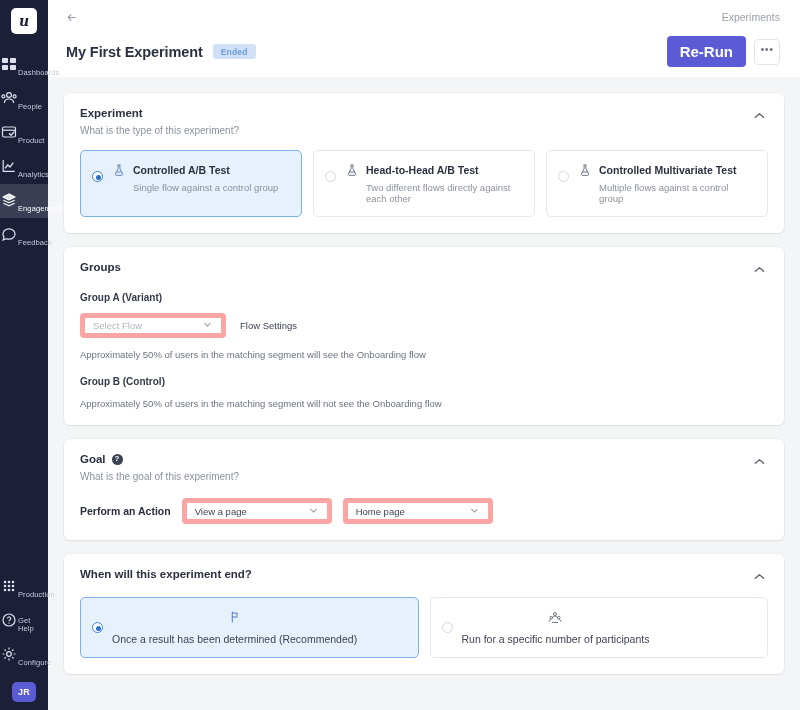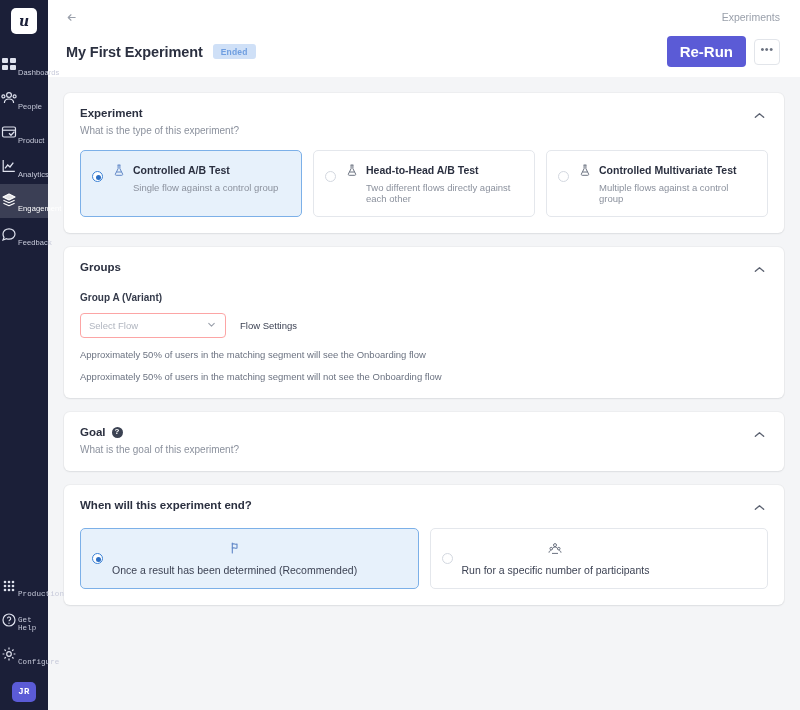--- a/index.html
+++ b/index.html
@@ -35,21 +35,20 @@
   .nav-item .ico { width: 18px; height: 18px; display:block; margin-bottom: 3px; }
   .nav-item .ico svg { display:block; }
   .nav-label {
     font-size: 7.5px; color: #c7cada; letter-spacing: .1px; line-height: 1;
   }
   .nav-item.active .nav-label { color: #ffffff; }
   .sidebar-bottom {
     position: absolute; bottom: 0; left: 0; right: 0;
     display: flex; flex-direction: column; align-items: center;
     padding-bottom: 8px;
-    font-family: Liberation Mono, monospace;
   }
   .avatar {
     width: 24px; height: 20px; margin-top: 10px;
     background: #5b5bd6; border-radius: 5px;
     display: flex; align-items: center; justify-content: center;
     color: #fff; font-size: 9px; font-weight: 700; letter-spacing: .3px;
   }
 
   
   .main { flex: 1 1 auto; height: 710px; display: flex; flex-direction: column; background: #f4f5f7; }
@@ -137,21 +136,21 @@
   .opt-title .oico { width: 14px; height: 14px; display: block; flex: 0 0 14px; }
   .opt-desc { font-size: 9.5px; color: #8b919d; margin-top: 5px; margin-left: 21px; }
   .opt.inline { align-items: center; min-height: 46px; }
   .opt.inline .opt-title { font-weight: 400; color: #3d4354; flex-direction: column; }
 
   
   .group-label { font-size: 10px; font-weight: 700; color: #343a4a; margin-top: 16px; }
   .group-desc { font-size: 9.5px; color: #6b7280; margin-top: 11px; }
   .row-inline { display: flex; align-items: center; gap: 14px; margin-top: 10px; }
   .select {
-    width: 146px; height: 25px; border: 1px solid #fca5a5; border-radius: 4px;
+    width: 146px; height: 25px; border: 5px solid #fca5a5; border-radius: 4px;
     background: #fff; display: flex; align-items: center;
     padding: 0 8px; font-size: 9.5px; color: #3d4354; cursor: pointer;
   }
   .select.placeholder { color: #b0b5bf; }
   .select .sv { flex: 1 1 auto; overflow: hidden; white-space: nowrap; }
   .select .caret { flex: 0 0 auto; display:block; }
   .link { font-size: 9.5px; color: #3d4354; cursor: pointer; }
 
   
   .goal-row { display: flex; align-items: center; gap: 11px; margin-top: 16px; }
@@ -384,39 +383,59 @@
               <svg width="11" height="11" viewBox="0 0 12 12" fill="none" stroke="#9aa0ab" stroke-width="1.2" stroke-linecap="round" stroke-linejoin="round">
                 <path d="M3 4.7L6 7.7l3-3"></path>
               </svg>
             </span>
           </div>
           <span class="link">Flow Settings</span>
         </div>
 
         <div class="group-desc">Approximately 50% of users in the matching segment will see the Onboarding flow</div>
 
+        <div class="group-label">Group B (Control)</div>
         <div class="group-desc">Approximately 50% of users in the matching segment will not see the Onboarding flow</div>
       </section>
 
       <section class="card">
         <div class="card-head">
           <div class="card-head-text">
             <div class="card-title">
               <span>Goal</span>
               <span class="help-icon">?</span>
             </div>
             <div class="card-sub">What is the goal of this experiment?</div>
           </div>
           <span class="chev">
             <svg width="13" height="13" viewBox="0 0 14 14" fill="none" stroke="#5b6170" stroke-width="1.4" stroke-linecap="round" stroke-linejoin="round">
               <path d="M2.5 9L7 5l4.5 4"></path>
             </svg>
           </span>
         </div>
 
+        <div class="goal-row">
+          <span class="goal-label">Perform an Action</span>
+          <div class="select wide">
+            <span class="sv">View a page</span>
+            <span class="caret">
+              <svg width="11" height="11" viewBox="0 0 12 12" fill="none" stroke="#9aa0ab" stroke-width="1.2" stroke-linecap="round" stroke-linejoin="round">
+                <path d="M3 4.7L6 7.7l3-3"></path>
+              </svg>
+            </span>
+          </div>
+          <div class="select wide">
+            <span class="sv">Home page</span>
+            <span class="caret">
+              <svg width="11" height="11" viewBox="0 0 12 12" fill="none" stroke="#9aa0ab" stroke-width="1.2" stroke-linecap="round" stroke-linejoin="round">
+                <path d="M3 4.7L6 7.7l3-3"></path>
+              </svg>
+            </span>
+          </div>
+        </div>
       </section>
 
       <section class="card">
         <div class="card-head">
           <div class="card-head-text">
             <div class="card-title">When will this experiment end?</div>
           </div>
           <span class="chev">
             <svg width="13" height="13" viewBox="0 0 14 14" fill="none" stroke="#5b6170" stroke-width="1.4" stroke-linecap="round" stroke-linejoin="round">
               <path d="M2.5 9L7 5l4.5 4"></path>

